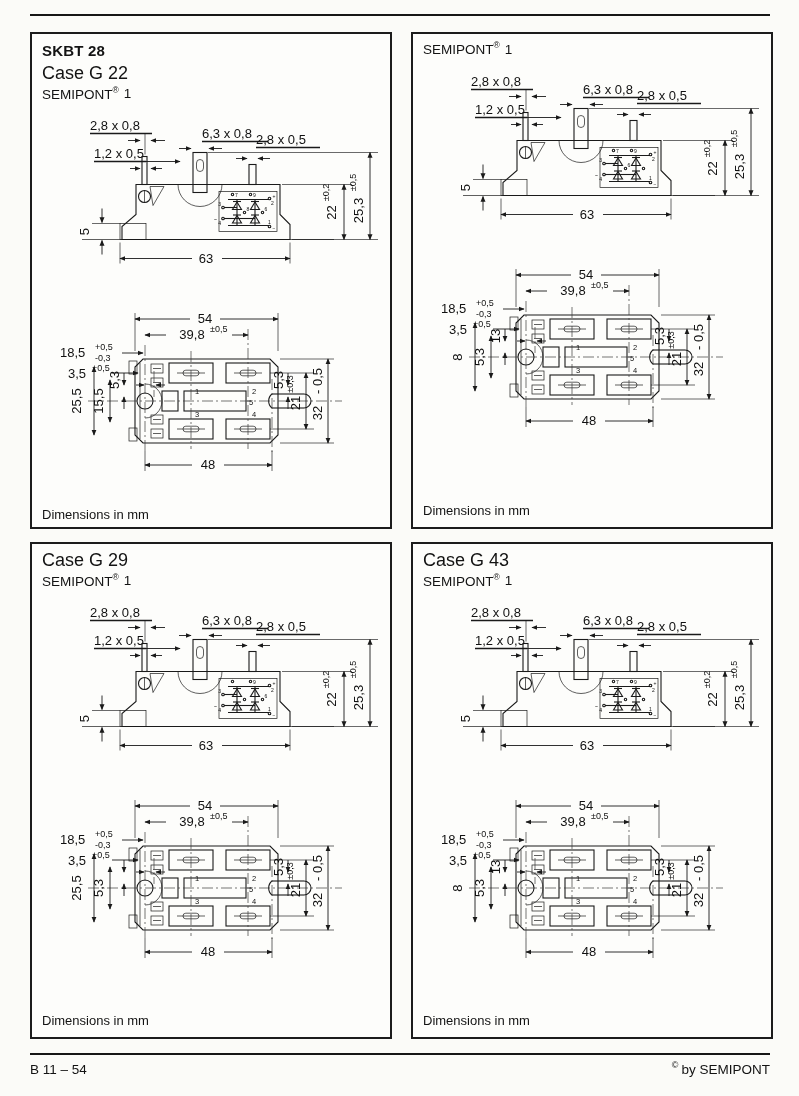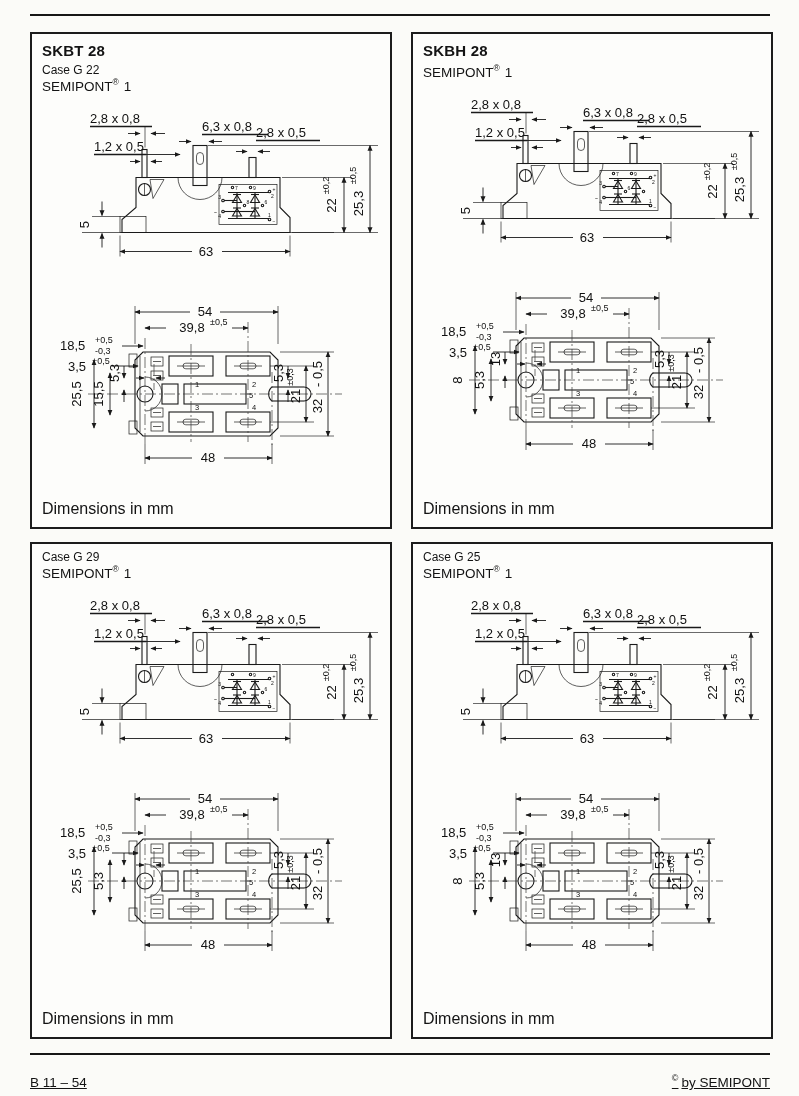--- a/index.html
+++ b/index.html
@@ -9,43 +9,42 @@
     font-family:"Liberation Sans","DejaVu Sans",sans-serif;
     padding-top:14px;overflow:hidden;
   }
   .top-rule{border-top:2px solid #161616;margin:0 29px 16px 30px}
   .grid{display:grid;grid-template-columns:1fr 1fr;column-gap:19px;row-gap:13px;margin:0 29px 0 30px}
   .panel{
     border:2px solid #1c1c1c;background:#fdfdfb;height:497px;box-sizing:border-box;
     display:flex;flex-direction:column;padding:6px 0 0 0;position:relative;
   }
   .panel h2{font-size:15px;margin:2px 0 4px 10px;letter-spacing:.2px}
-  .case-line{font-size:12px;margin:0 0 0 10px;line-height:1.2}
+  .case-line{font-size:18px;margin:0 0 0 10px;line-height:1.2}
   .brand-line{font-size:13.5px;margin:0 12px 0 10px;line-height:1.2}
   .brand-line sup{font-size:8.5px}
   .brand-series{margin-left:5px}
-  .note{font-size:16px;margin:auto 0 9px 10px}
+  .note{font-size:13px;margin:auto 0 9px 10px}
   svg.draw{display:block;width:358px;flex:0 0 auto}
   svg .s{stroke:#1a1a1a;stroke-width:1.1;fill:none}
   svg .thin{stroke-width:0.7}
   svg .dim line{stroke:#1a1a1a;stroke-width:0.9;fill:none}
   svg .dim .ul{stroke-width:1.3}
   svg .dim .ext{stroke-width:0.65}
   svg .cl line{stroke:#3a3a3a;stroke-width:0.7;stroke-dasharray:11 3 2 3}
   svg text{font-family:"Liberation Sans","DejaVu Sans",sans-serif;font-size:13px;fill:#111}
   svg text.tol{font-size:9px}
   svg text.mid{text-anchor:middle}
   svg text.end{text-anchor:end}
   svg text.tiny{font-size:5px}
   svg text.tnum{font-size:7.5px}
   .footer{
     display:flex;justify-content:space-between;align-items:baseline;
-    margin:14px 29px 0 30px;border-top:2px solid #161616;padding-top:18px;
+    margin:14px 29px 0 30px;border-top:2px solid #161616;padding-top:5px;
     font-size:13.5px;
-    text-decoration:underline;
   }
   .footer .cp{font-size:9px;vertical-align:super;margin-right:3px}
 </style>
 </head>
 <body>
 
 <svg width="0" height="0" style="position:absolute" aria-hidden="true">
   <defs>
     <marker id="ah" viewBox="0 0 10 10" refX="8.5" refY="5" markerWidth="7" markerHeight="7" orient="auto-start-reverse">
       <path d="M0,1 L9.5,5 L0,9 Z" fill="#1a1a1a"></path>
@@ -255,21 +254,20 @@
         <text class="tnum" x="163" y="116">3</text>
         <text class="tnum" x="220" y="116">4</text>
         <text class="tnum" x="217" y="104">5</text>
       </g>
     </svg>
 
     <div class="note">Dimensions in mm</div>
   </section>
 
   <section class="panel">
-    <h2>SKBH 28</h2>
     <div class="brand-line"><span>SEMIPONT</span><sup>®</sup><span class="brand-series">1</span></div>
 
     <svg class="draw" viewBox="0 -8 358 160" height="165">
       <g class="dim">
         <line class="ul" x1="58" y1="21" x2="120" y2="21"></line>
         <line class="ext" x1="113" y1="21" x2="113" y2="42"></line>
         <line x1="96" y1="28" x2="108" y2="28" marker-end="url(#ah)"></line>
         <line x1="133" y1="28" x2="119" y2="28" marker-end="url(#ah)"></line>
         <line class="ul" x1="62" y1="49" x2="114" y2="49"></line>
         <line x1="114" y1="49" x2="148" y2="49" marker-end="url(#ah)"></line>
@@ -659,21 +657,21 @@
         <text class="tnum" x="163" y="116">3</text>
         <text class="tnum" x="220" y="116">4</text>
         <text class="tnum" x="217" y="104">5</text>
       </g>
     </svg>
 
     <div class="note">Dimensions in mm</div>
   </section>
 
   <section class="panel">
-    <div class="case-line">Case G 25</div>
+    <div class="case-line">Case G 43</div>
     <div class="brand-line"><span>SEMIPONT</span><sup>®</sup><span class="brand-series">1</span></div>
 
     <svg class="draw" viewBox="0 -8 358 160" height="165">
       <g class="dim">
         <line class="ul" x1="58" y1="21" x2="120" y2="21"></line>
         <line class="ext" x1="113" y1="21" x2="113" y2="42"></line>
         <line x1="96" y1="28" x2="108" y2="28" marker-end="url(#ah)"></line>
         <line x1="133" y1="28" x2="119" y2="28" marker-end="url(#ah)"></line>
         <line class="ul" x1="62" y1="49" x2="114" y2="49"></line>
         <line x1="114" y1="49" x2="148" y2="49" marker-end="url(#ah)"></line>

